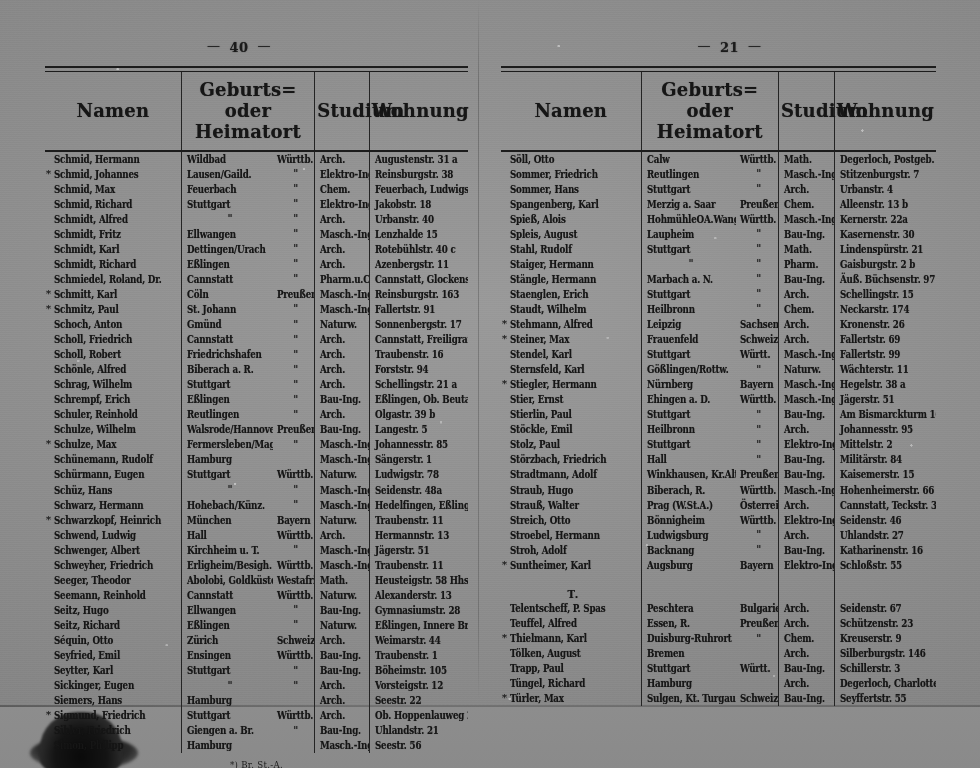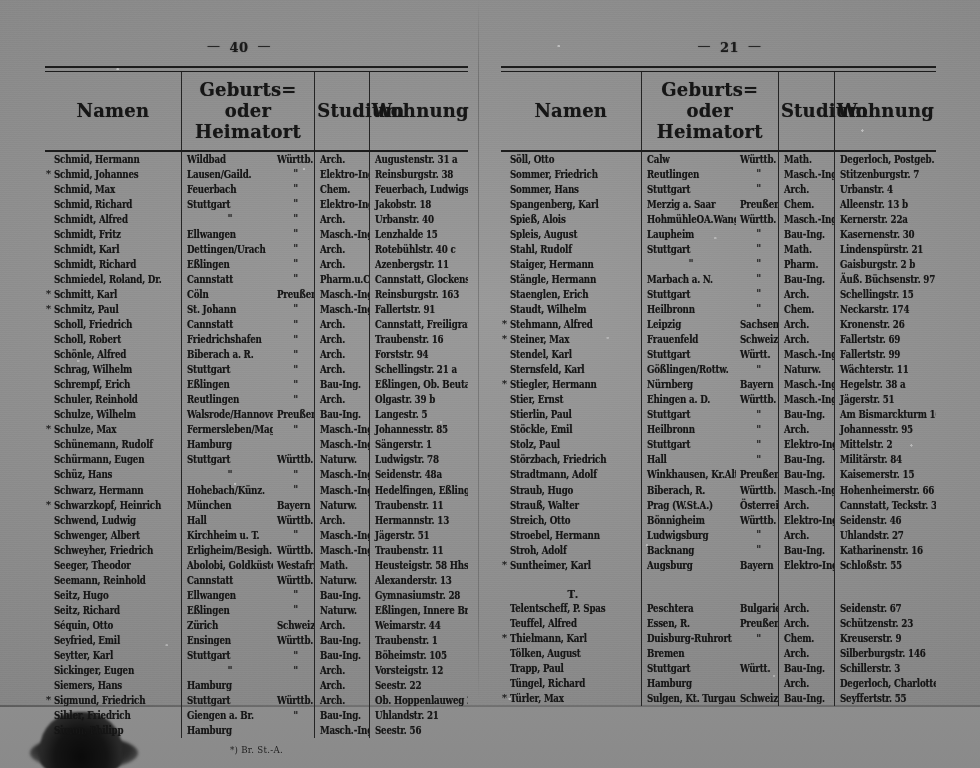--- a/index.html
+++ b/index.html
@@ -269,20 +269,27 @@
             <td class="c-addr"><span class="fr">Reinsburgstr. 163</span></td>
           </tr>
           <tr>
             <td class="nm"><span class="star">*</span><span class="fr">Schmitz, Paul</span></td>
             <td><span class="fr">St. Johann</span></td>
             <td class="land"><span class="ditto">"</span></td>
             <td><span class="fr">Masch.-Ing.</span></td>
             <td class="c-addr"><span class="fr">Fallertstr. 91</span></td>
           </tr>
           <tr>
+            <td class="nm"><span class="fr">Schoch, Anton</span></td>
+            <td><span class="fr">Gmünd</span></td>
+            <td class="land"><span class="ditto">"</span></td>
+            <td><span class="fr">Naturw.</span></td>
+            <td class="c-addr"><span class="fr">Sonnenbergstr. 17</span></td>
+          </tr>
+          <tr>
             <td class="nm"><span class="fr">Scholl, Friedrich</span></td>
             <td><span class="fr">Cannstatt</span></td>
             <td class="land"><span class="ditto">"</span></td>
             <td><span class="fr">Arch.</span></td>
             <td class="c-addr"><span class="fr">Cannstatt, Freiligrathstr. 2</span></td>
           </tr>
           <tr>
             <td class="nm"><span class="fr">Scholl, Robert</span></td>
             <td><span class="fr">Friedrichshafen</span></td>
             <td class="land"><span class="ditto">"</span></td>

